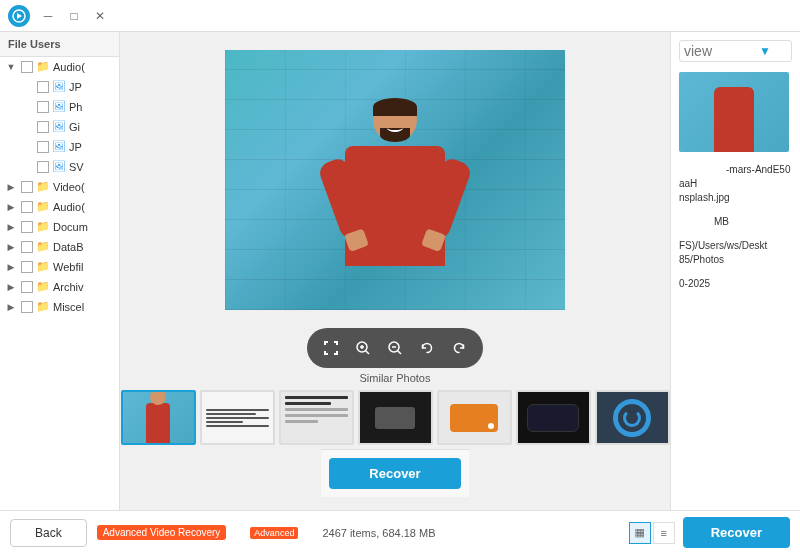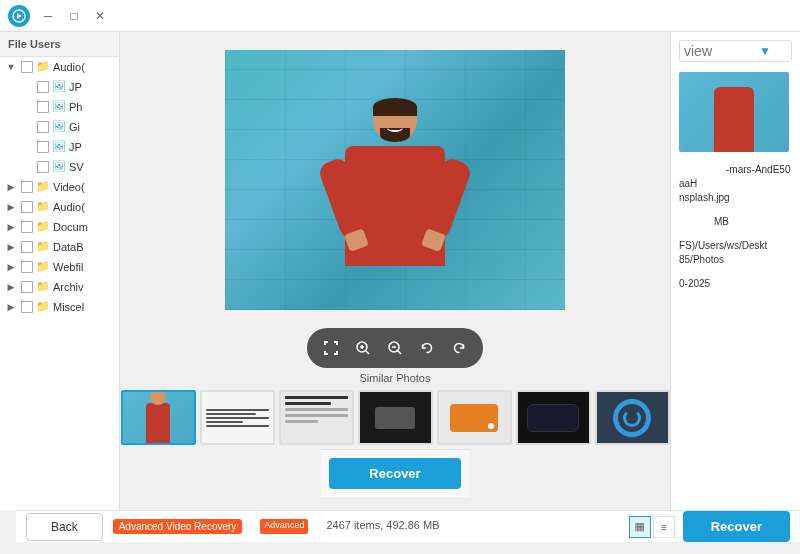--- a/index.html
+++ b/index.html
@@ -397,44 +397,44 @@
     }
 
     .right-filter-icon {
       color: #1a9fd8;
       font-size: 12px;
       cursor: pointer;
     }
 
     
     .bottom-bar {
-      height: 32px;
+      height: 44px;
       background: #fff;
       border-top: 1px solid #e0e0e0;
       display: flex;
       align-items: center;
       padding: 0 10px;
       gap: 10px;
-      margin-left: 16px;
     }
 
     .back-btn {
       background: #fff;
       border: 1px solid #ccc;
       border-radius: 4px;
       padding: 6px 24px;
       font-size: 12px;
       color: #333;
       cursor: pointer;
     }
 
     .bottom-status {
       flex: 1;
       display: flex;
-      gap: 18px;
+      align-items: center;
+      gap: 24px;
     }
 
     .advanced-video-badge {
       background: #ff5722;
       color: #fff;
       font-size: 10px;
       padding: 2px 6px;
       border-radius: 3px;
       white-space: nowrap;
     }
@@ -772,21 +772,21 @@
     </div>
   </div>
 </div>
 
 <div class="bottom-bar">
   <button class="back-btn">Back</button>
 
   <div class="bottom-status">
     <span class="advanced-video-badge">Advanced Video Recovery</span>
     <span class="advanced-badge">Advanced</span>
-    <span class="bottom-info-text">2467 items, 492.86 MB</span>
+    <span class="bottom-info-text">2467 items, 684.18 MB</span>
   </div>
 
   <div class="bottom-right-actions">
     <div class="view-toggle">
       <button class="view-btn active">▦</button>
       <button class="view-btn">≡</button>
     </div>
     <button class="main-recover-btn">Recover</button>
   </div>
 </div>

